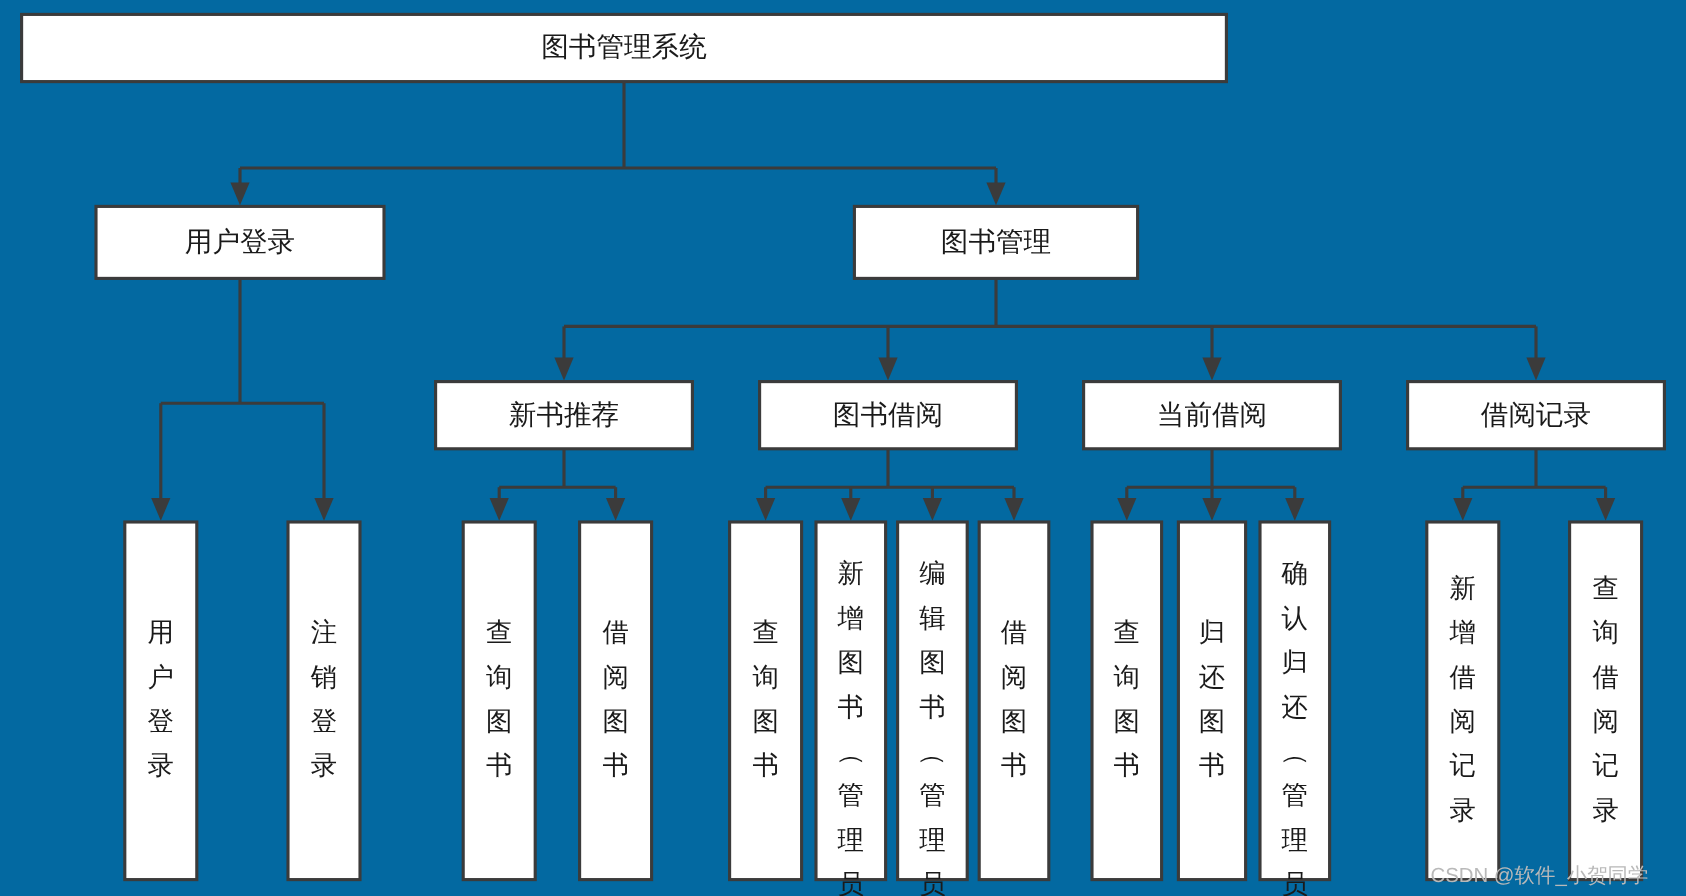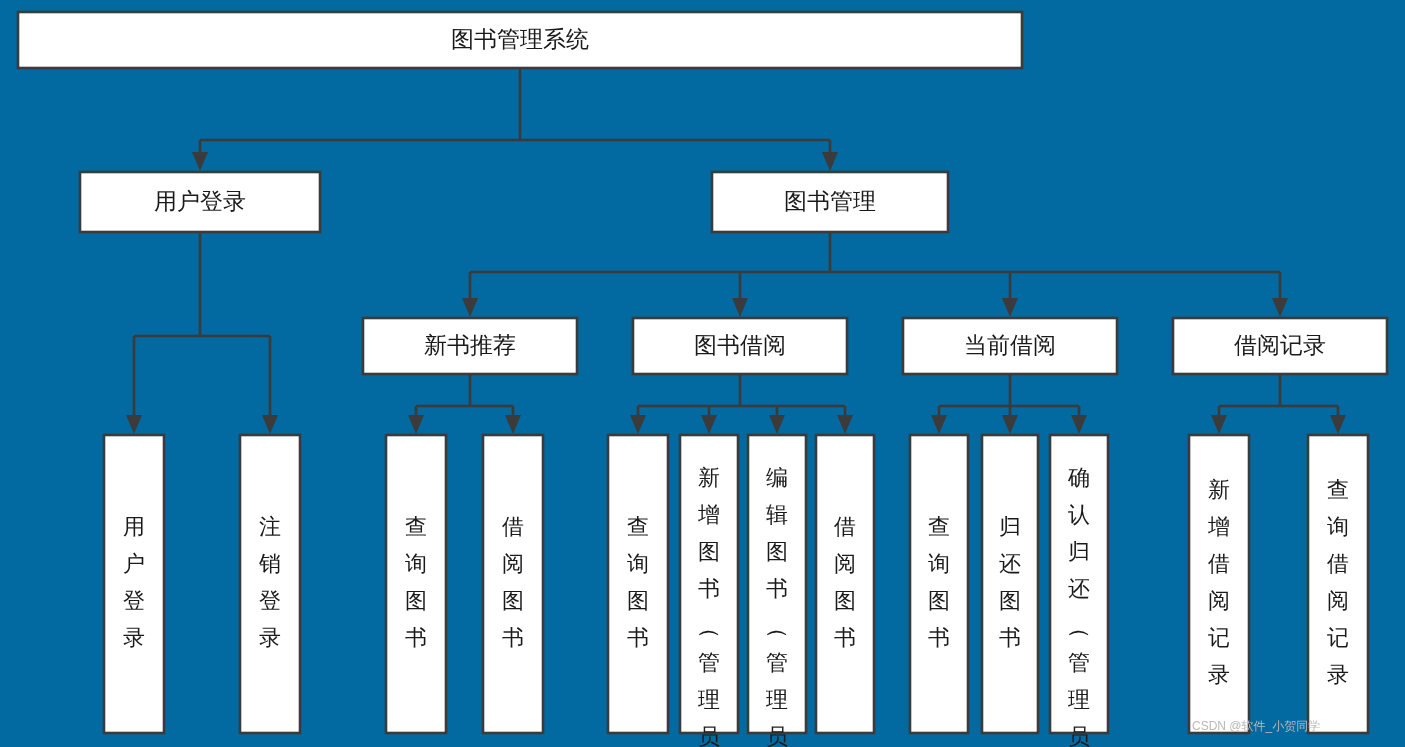--- a/index.html
+++ b/index.html
@@ -50,21 +50,21 @@
     fill: none;
     stroke-linecap: butt;
   }
   .arrow-head {
     fill: #3b3b3b;
     stroke: none;
   }
   .watermark-text {
     position: absolute;
     font-family: "Liberation Sans", "DejaVu Sans", sans-serif;
-    font-size: 12px;
+    font-size: 17px;
     color: #b9b9b9;
     white-space: nowrap;
     pointer-events: none;
     user-select: none;
   }
 </style>
 </head>
 <body>
 
 <div id="diagram-root">

